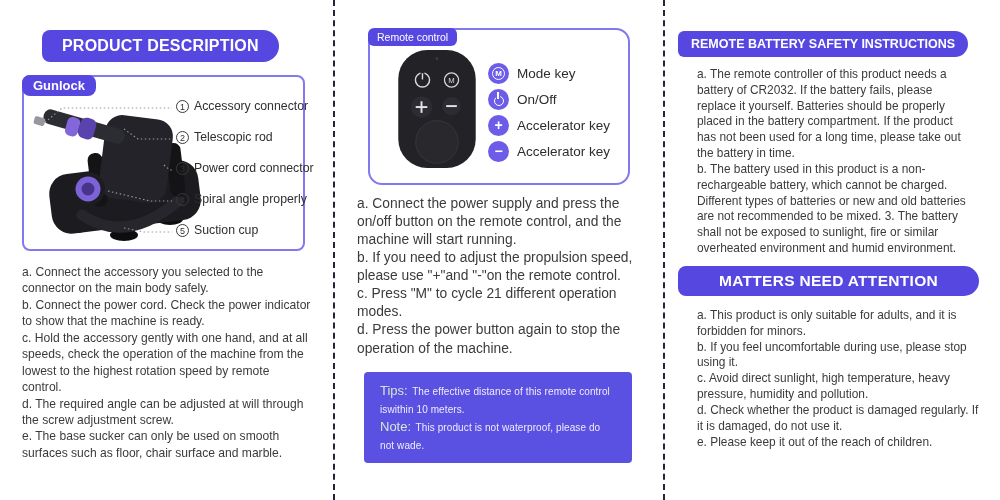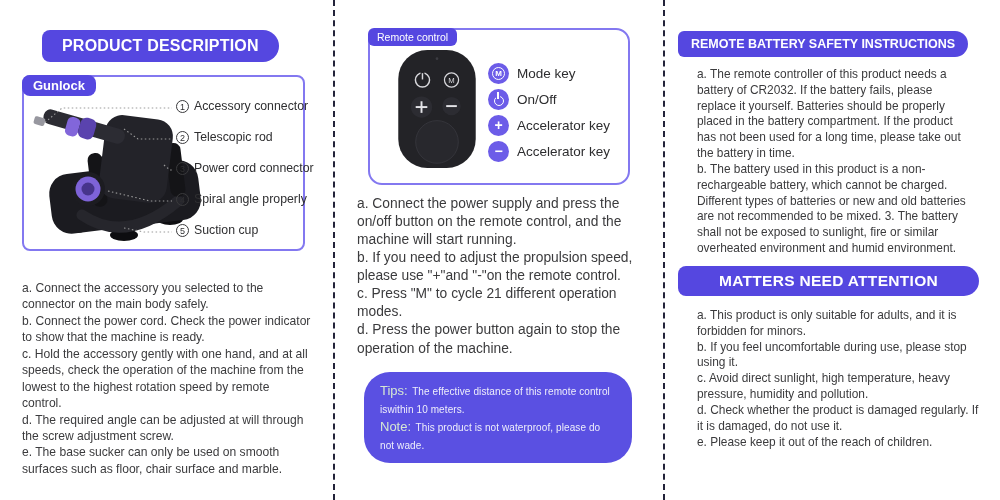--- a/index.html
+++ b/index.html
@@ -35,36 +35,36 @@
   .part-labels{position:absolute;left:152px;top:0;width:128px;height:172px;}
   .part-row{position:absolute;display:flex;align-items:center;gap:5px;white-space:nowrap;font-size:12.3px;color:#2f2f31;}
   .part-row:nth-child(1){top:22px;}
   .part-row:nth-child(2){top:53px;}
   .part-row:nth-child(3){top:84px;}
   .part-row:nth-child(4){top:115px;}
   .part-row:nth-child(5){top:146px;}
   .circ-num{flex:none;width:13px;height:13px;border:1px solid #3a3a3c;border-radius:50%;font-size:9px;line-height:12px;text-align:center;color:#2f2f31;}
 
   .steps p{margin:0;color:var(--text);}
-  .steps-left{margin-top:29px;width:290px;font-size:12.1px;line-height:1.36;}
+  .steps-left{margin-top:13px;width:290px;font-size:12.1px;line-height:1.36;}
   .steps-mid{margin-top:10px;width:278px;font-size:13.8px;line-height:1.31;color:#2f2f31;}
   .steps-right{margin:10px 0 0 19px;width:276px;font-size:11.9px;line-height:1.33;}
   .steps-right2{margin:12px 0 0 19px;width:282px;font-size:11.9px;line-height:1.33;}
 
   .remote-svg{position:absolute;left:26px;top:18px;width:82px;height:122px;}
   .legend{position:absolute;left:118px;top:33px;}
   .legend-row{display:flex;align-items:center;gap:8px;margin-bottom:5px;height:21px;}
   .legend-label{font-size:13.5px;color:#2d2d2f;}
   .licon{flex:none;position:relative;width:21px;height:21px;border-radius:50%;background:var(--accent-light);display:flex;align-items:center;justify-content:center;color:#fff;}
   .mring{width:13px;height:13px;border:1.2px solid #fff;border-radius:50%;display:flex;align-items:center;justify-content:center;font-size:8px;font-weight:bold;color:#fff;}
   .icon-power::before{content:"";position:absolute;left:6px;top:6.5px;width:8px;height:8px;border:1.6px solid #fff;border-radius:50%;}
   .icon-power::after{content:"";position:absolute;left:8.2px;top:3px;width:2px;height:6.5px;background:#fff;border-left:1.6px solid var(--accent-light);border-right:1.6px solid var(--accent-light);}
   .glyph-pm{font-size:14px;font-weight:bold;line-height:1;padding-bottom:1px;}
 
-  .tips-box{margin:14px 0 0 7px;width:268px;background:var(--tips-bg);border-radius:26px;padding:9px 16px 10px;color:#fff;}
+  .tips-box{margin:14px 0 0 7px;width:268px;background:var(--tips-bg);border-radius:4px;padding:9px 16px 10px;color:#fff;}
   .tips-label{font-size:13px;color:var(--tips-label);}
   .tips-text{font-size:10px;color:#eeeefb;letter-spacing:.1px;}
 </style>
 </head>
 <body>
 
 <div class="page">
 
   <section class="col col-left">
     <div class="pill pill-lg">PRODUCT DESCRIPTION</div>

